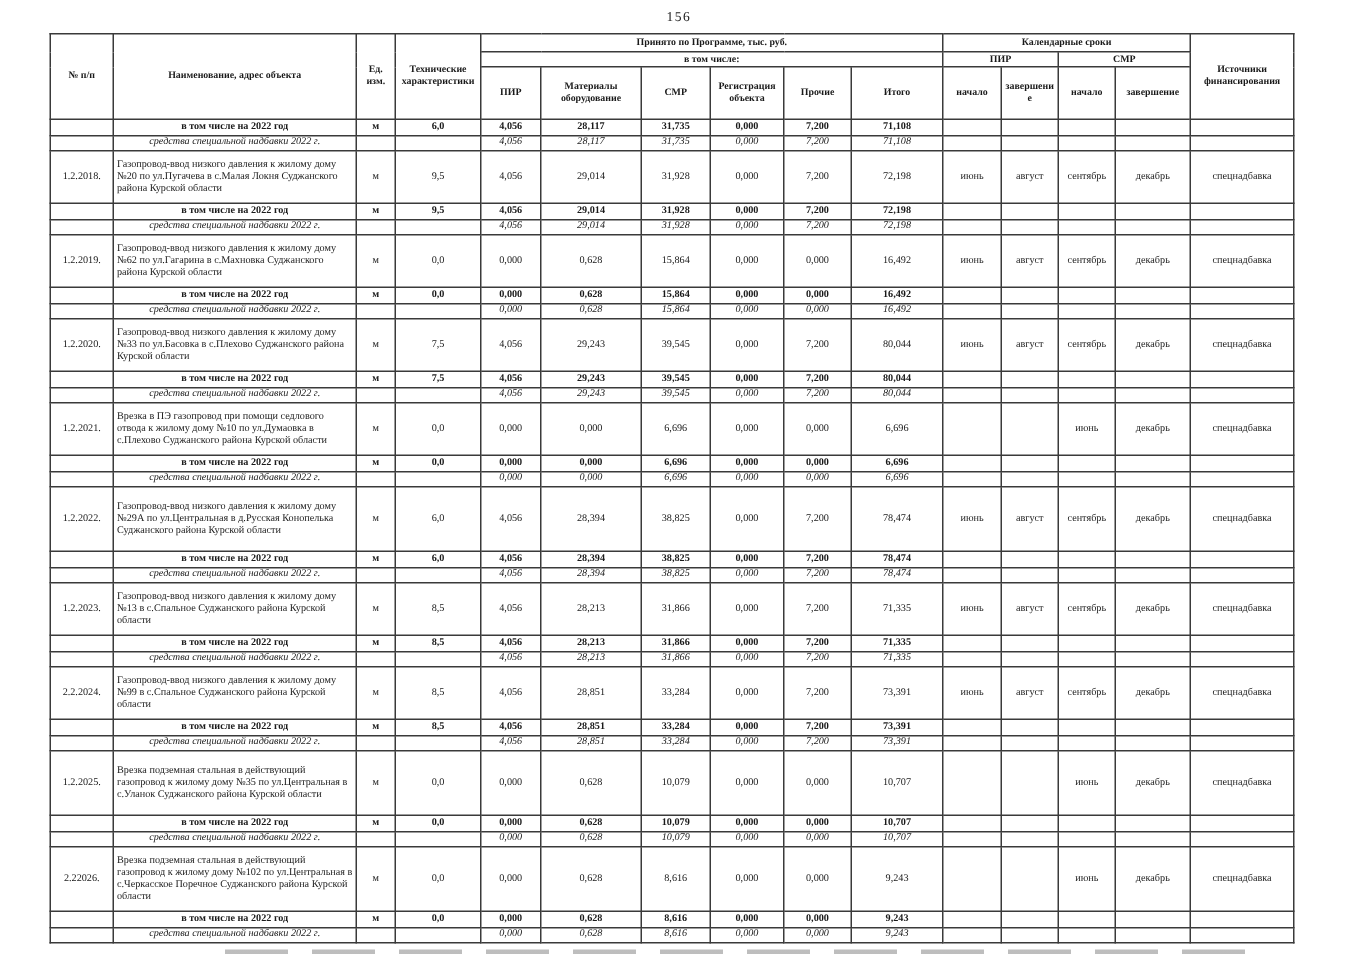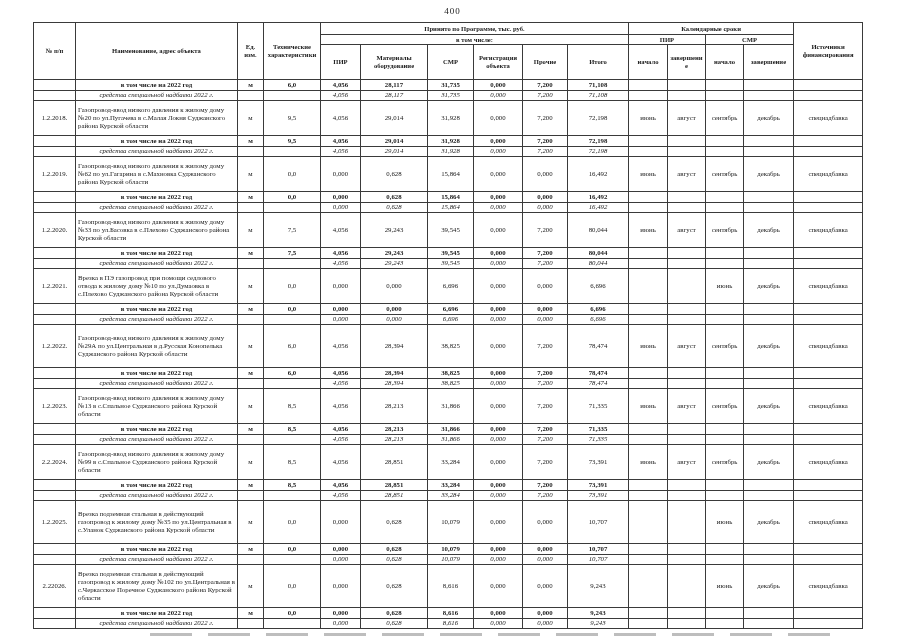--- a/index.html
+++ b/index.html
@@ -39,21 +39,21 @@
     position:absolute;left:150px;top:633px;width:682px;height:3px;
     background:repeating-linear-gradient(90deg,#b2b2b2 0 42px,transparent 42px 58px);
     opacity:.85;
   }
 </style>
 </head>
 <body>
 
 <div class="page">
 
-  <div class="page-number">400</div>
+  <div class="page-number">156</div>
 
   <table class="program">
     <colgroup>
       <col style="width:42px">
         <col style="width:162px">
         <col style="width:26px">
         <col style="width:57px">
       <col style="width:40px">
         <col style="width:67px">
         <col style="width:46px">

